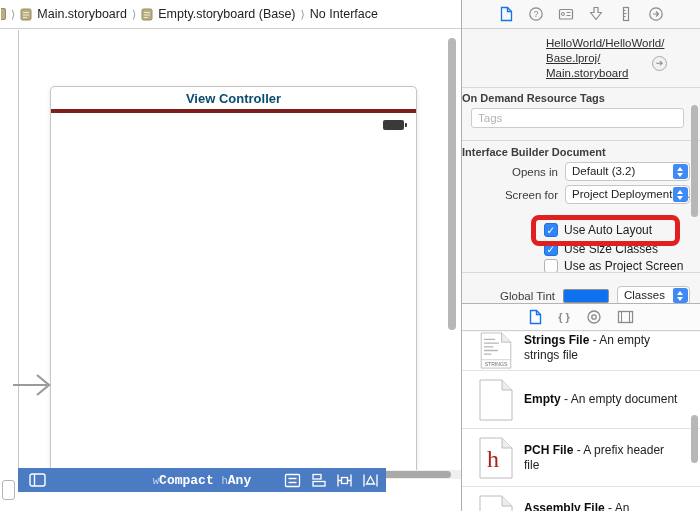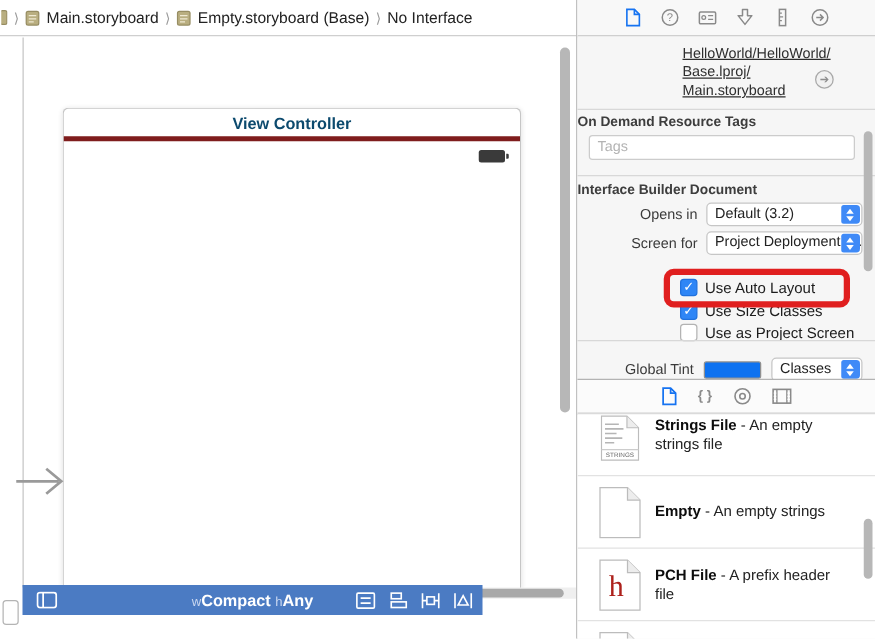--- a/index.html
+++ b/index.html
@@ -25,21 +25,21 @@
   .battery { position:absolute; right:12px; top:33px; width:21px; height:10px; background:#3a3a3a; border-radius:2px; }
   .battery::after { content:""; position:absolute; right:-3px; top:3px; width:2px; height:4px; background:#3a3a3a; border-radius:0 1px 1px 0; }
   .entry-arrow { position:absolute; left:11px; top:371px; }
 
   .hscroll { position:absolute; left:19px; top:470px; width:442px; height:9px; background:#efefef; }
   .hscroll-thumb { position:absolute; left:84px; top:1px; width:348px; height:7px; background:#a9a9a9; border-radius:4px; }
   .vscroll-thumb { position:absolute; left:448px; top:38px; width:8px; height:292px; background:#b7b7b7; border-radius:4px; }
 
   
   .size-bar { position:absolute; left:18px; top:468px; width:368px; height:24px; background:#4b7bc3;
-    display:flex; align-items:center; color:#fff; }
+    display:flex; align-items:center; color:#fff;font-family:Liberation Mono, monospace; }
   .sb-outline-btn { position:absolute; left:11px; top:5px; width:17px; height:14px; }
   .sb-center { position:absolute; left:0; right:0; text-align:center; font-size:13px; }
   .sb-key { font-size:10.5px; color:#c9d7f0; }
   .sb-val { font-weight:bold; color:#fff; }
   .sb-icons { position:absolute; right:7px; top:5px; display:flex; gap:9px; }
   .outline-corner-btn { position:absolute; left:2px; top:480px; width:13px; height:20px;
     border:1px solid #b4b4b4; border-radius:3px; background:#fff; }
 
   
   .main-divider { position:absolute; left:461px; top:0; width:1px; height:511px; background:#adadad; }
@@ -273,21 +273,21 @@
       </svg>
       <svg width="17" height="14" viewBox="0 0 17 14">
         <rect x="1.5" y="1.5" width="14" height="11" fill="none" stroke="#8a8a8a" stroke-width="1.3"></rect>
         <path d="M4.5 1.5v11M12.5 1.5v11" stroke="#8a8a8a" stroke-width="1.1"></path>
         <path d="M2 4.5h2M2 7h2M2 9.5h2M13 4.5h2M13 7h2M13 9.5h2" stroke="#fff" stroke-width="1"></path>
       </svg>
     </div>
 
     <div class="lib-list">
 
-      <div class="lib-row" style="height:49px; align-items:flex-start;">
+      <div class="lib-row" style="height:39px; align-items:flex-start;">
         <svg class="page-icon" width="34" height="37" viewBox="0 0 34 40" style="margin-top:0">
           <path d="M1 1H23l10 10V39H1z" fill="#fff" stroke="#bcbcbc"></path>
           <path d="M23 1v10h10" fill="#ededed" stroke="#bcbcbc"></path>
           <path d="M4 8h12M4 12h16M4 16h10M4 20h15M4 24h8" stroke="#b5b5b5" stroke-width="1.4"></path>
           <path d="M1 30h32" stroke="#cccccc"></path>
           <text x="17" y="36.5" font-size="5.5" fill="#6a6a6a" text-anchor="middle" font-family="Liberation Sans, sans-serif">STRINGS</text>
         </svg>
         <div class="lib-text" style="margin-top:1px">
           <span class="lib-name">Strings File</span>
           <span>-</span>
@@ -296,21 +296,21 @@
       </div>
 
       <div class="lib-row" style="height:58px">
         <svg class="page-icon" width="34" height="42" viewBox="0 0 34 42">
           <path d="M1 1H23l10 10V41H1z" fill="#fff" stroke="#bcbcbc"></path>
           <path d="M23 1v10h10" fill="#ededed" stroke="#bcbcbc"></path>
         </svg>
         <div class="lib-text">
           <span class="lib-name">Empty</span>
           <span>-</span>
-          <span>An empty strings</span>
+          <span>An empty document</span>
         </div>
       </div>
 
       <div class="lib-row" style="height:58px">
         <svg class="page-icon" width="34" height="42" viewBox="0 0 34 42">
           <path d="M1 1H23l10 10V41H1z" fill="#fff" stroke="#bcbcbc"></path>
           <path d="M23 1v10h10" fill="#ededed" stroke="#bcbcbc"></path>
           <text x="14" y="30" font-size="24" fill="#ad211c" text-anchor="middle" font-family="Liberation Serif, serif">h</text>
         </svg>
         <div class="lib-text">

